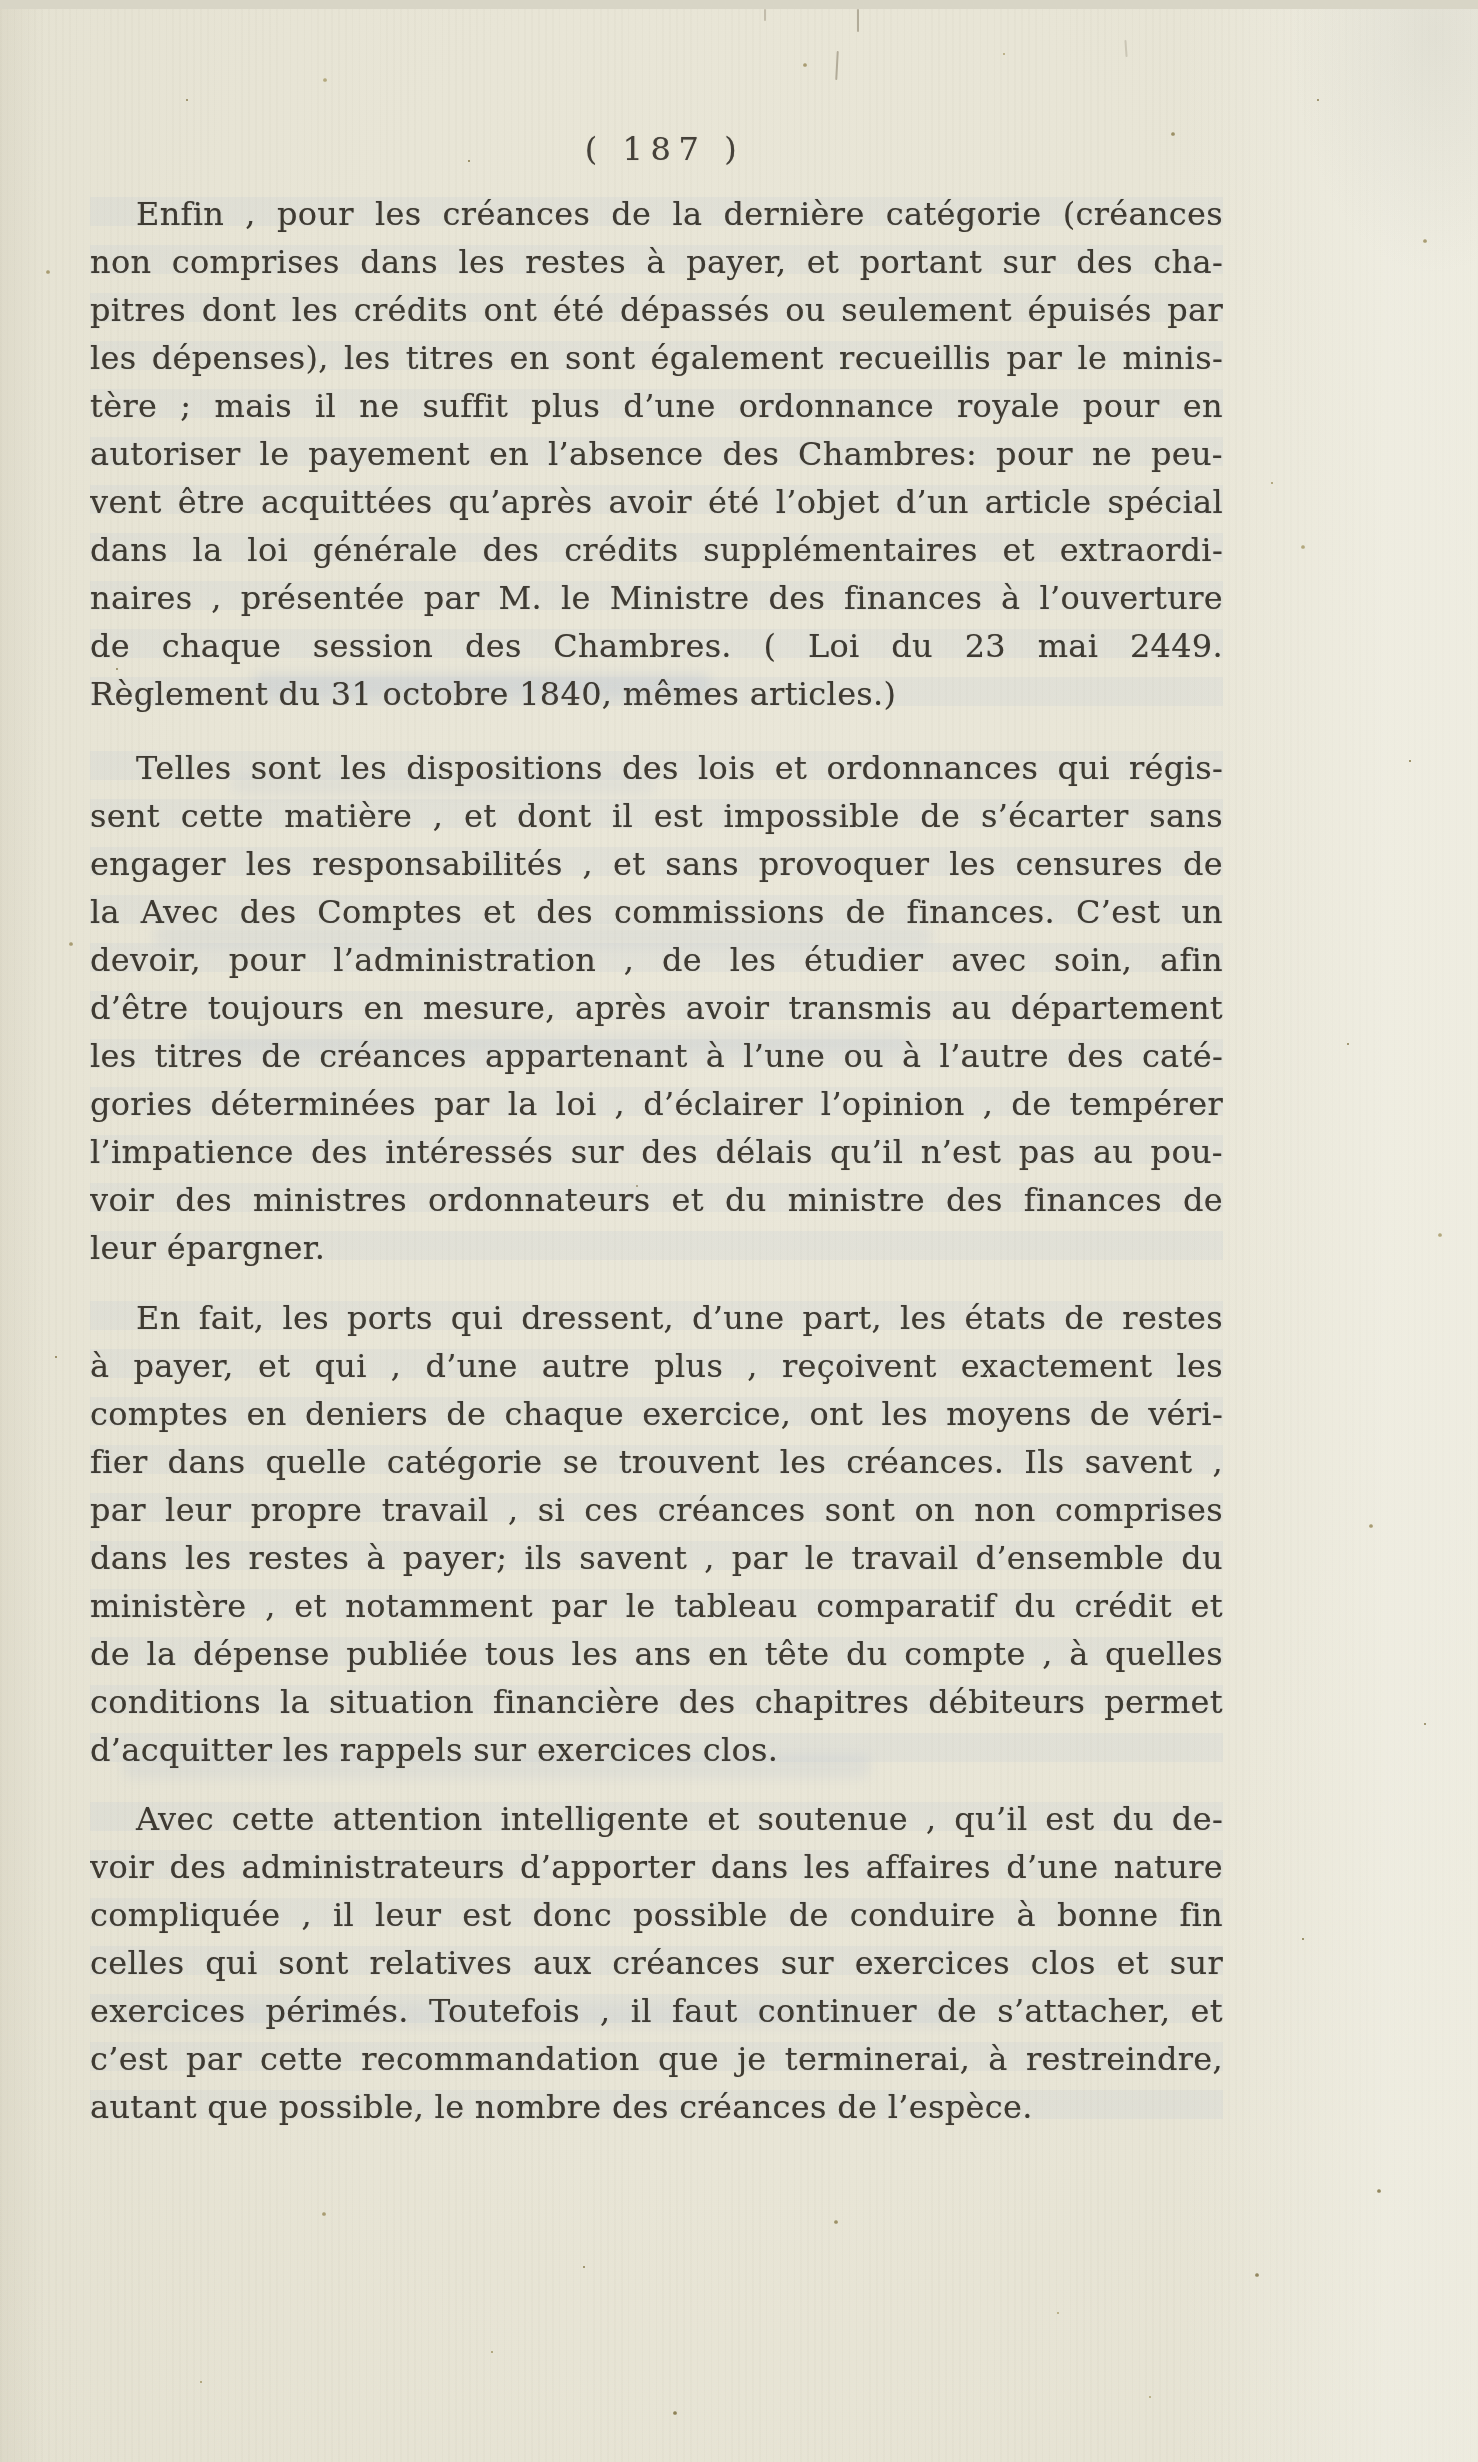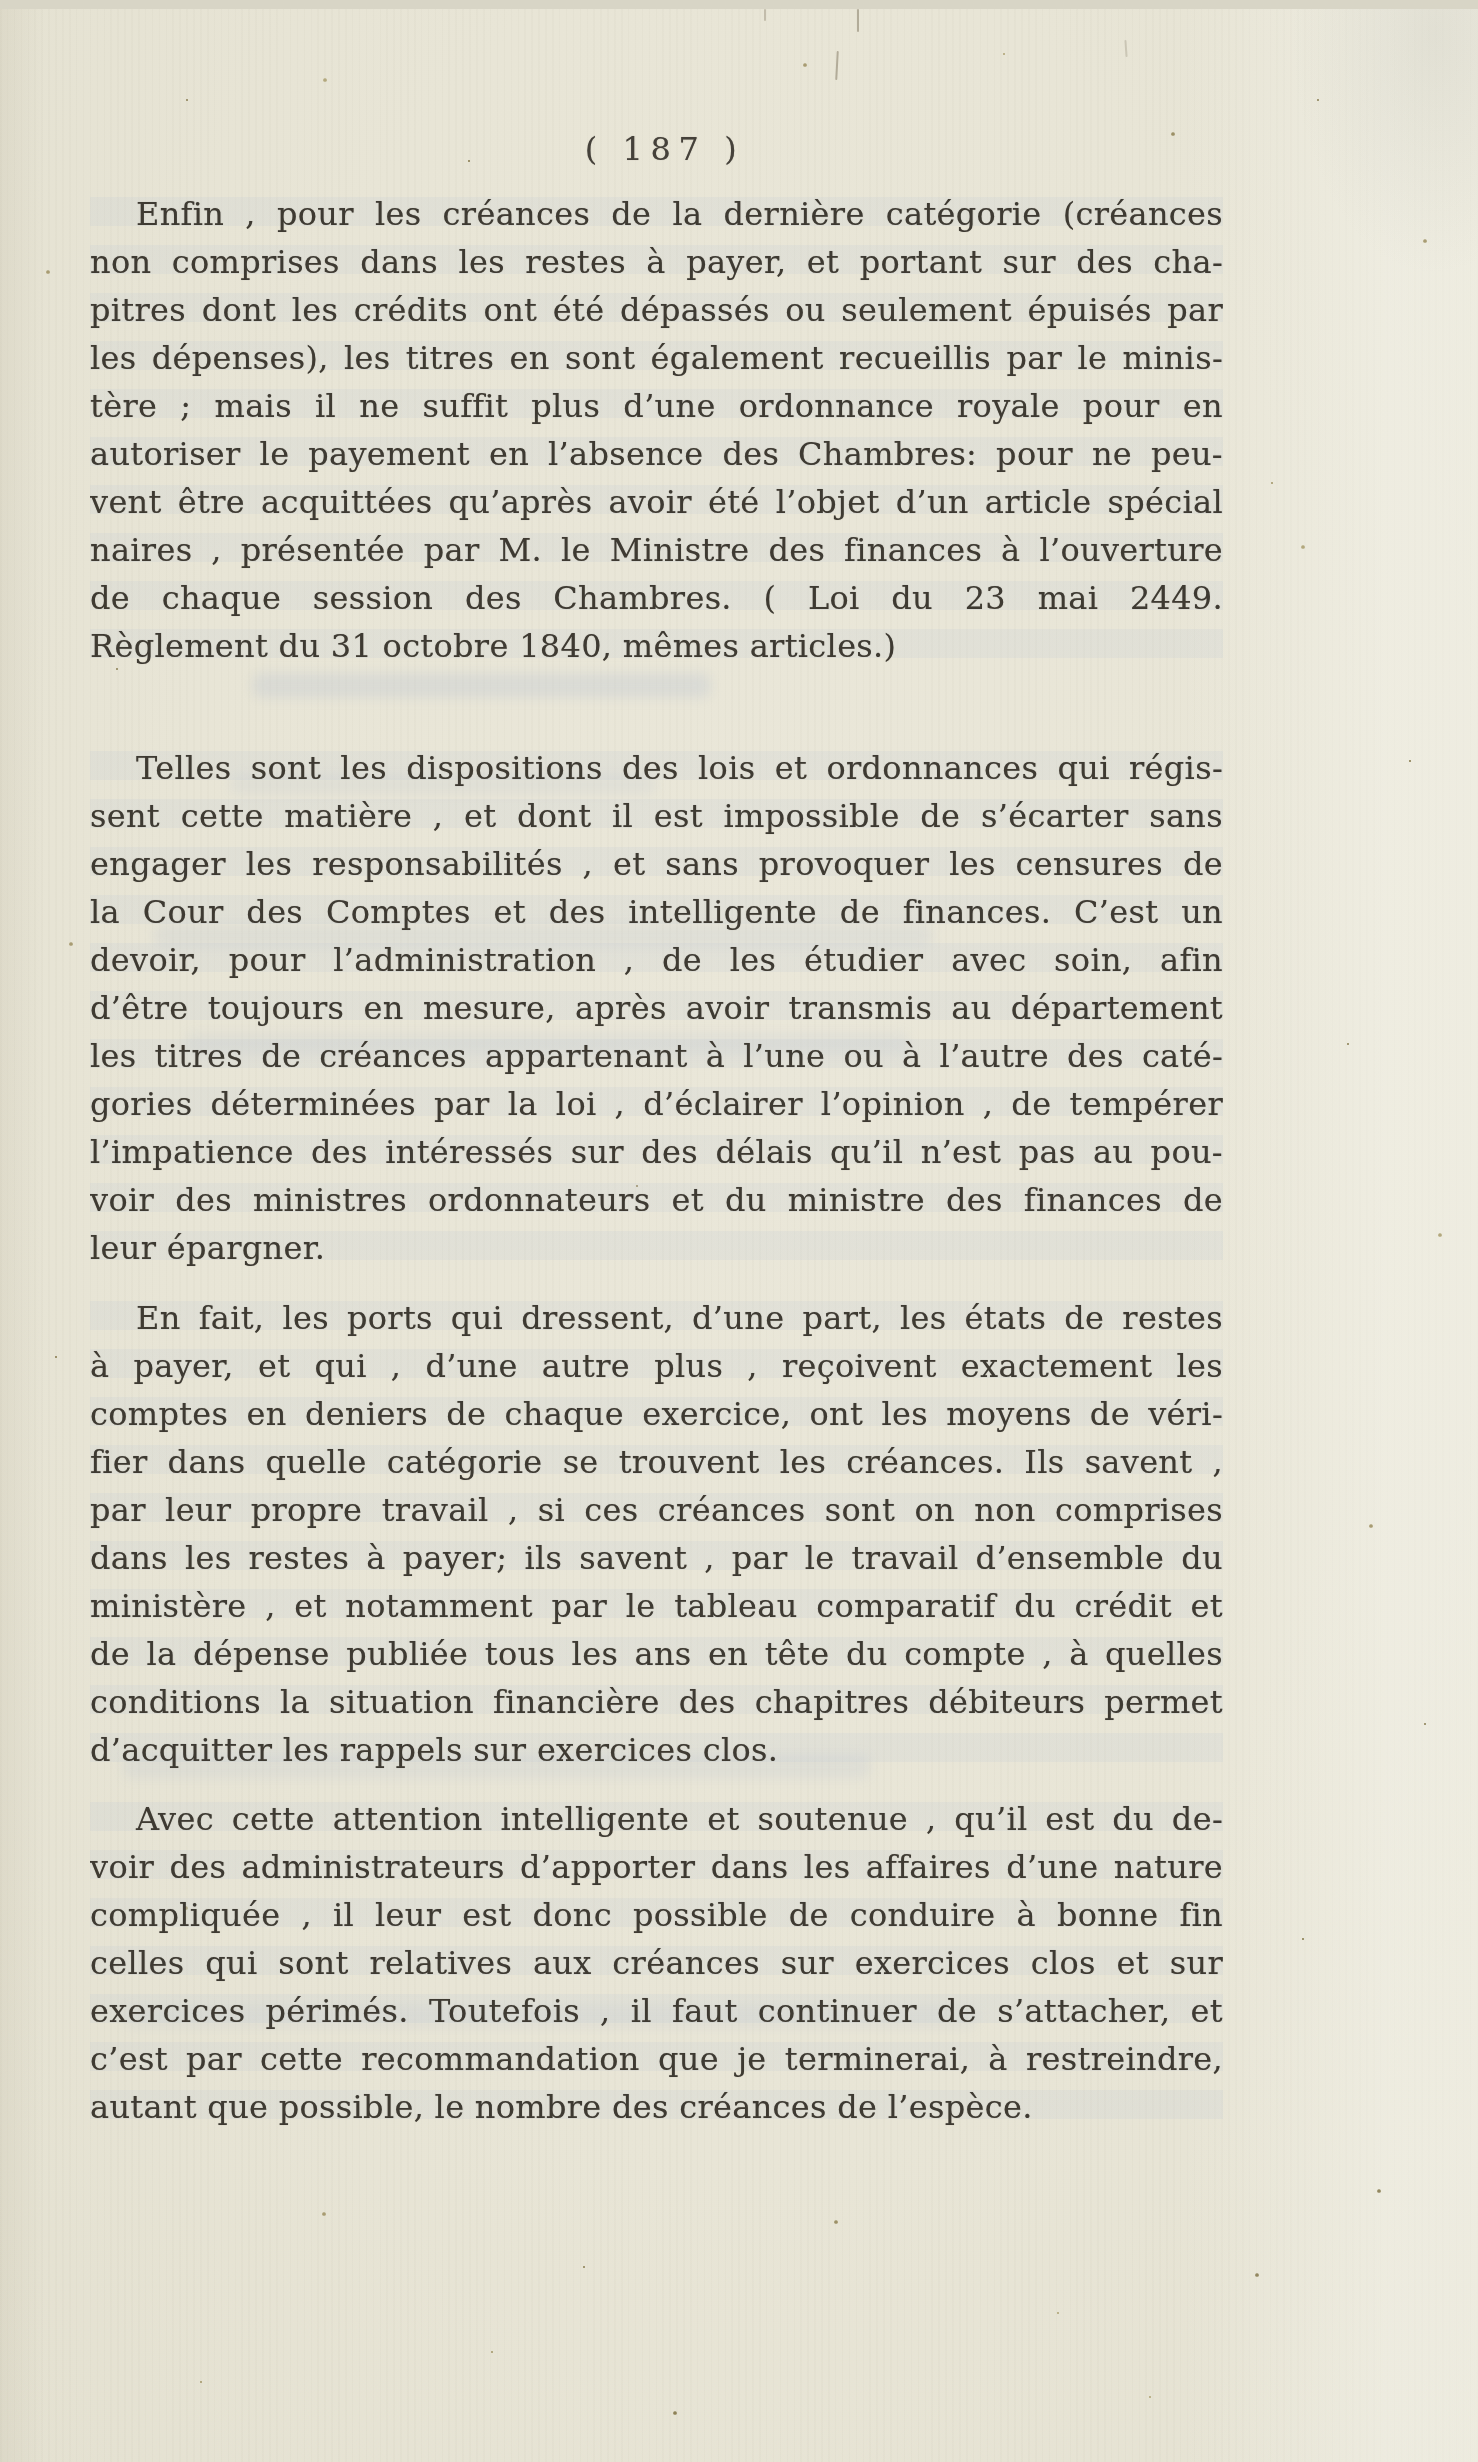--- a/index.html
+++ b/index.html
@@ -104,30 +104,31 @@
   <div class="folio">( 187 )</div>
 
   <div class="para p1">
     <div class="line indent">Enfin , pour les créances de la dernière catégorie (créances</div>
     <div class="line">non comprises dans les restes à payer, et portant sur des cha-</div>
     <div class="line">pitres dont les crédits ont été dépassés ou seulement épuisés par</div>
     <div class="line">les dépenses), les titres en sont également recueillis par le minis-</div>
     <div class="line">tère ; mais il ne suffit plus d’une ordonnance royale pour en</div>
     <div class="line">autoriser le payement en l’absence des Chambres: pour ne peu-</div>
     <div class="line">vent être acquittées qu’après avoir été l’objet d’un article spécial</div>
+    <div class="line">dans la loi générale des crédits supplémentaires et extraordi-</div>
     <div class="line">naires , présentée par M. le Ministre des finances à l’ouverture</div>
     <div class="line">de chaque session des Chambres. ( Loi du 23 mai 2449.</div>
     <div class="line lastline">Règlement du 31 octobre 1840, mêmes articles.)</div>
   </div>
 
   <div class="para p2">
     <div class="line indent">Telles sont les dispositions des lois et ordonnances qui régis-</div>
     <div class="line">sent cette matière , et dont il est impossible de s’écarter sans</div>
     <div class="line">engager les responsabilités , et sans provoquer les censures de</div>
-    <div class="line">la Cour des Comptes et des intelligente de finances. C’est un</div>
+    <div class="line">la Avec des Comptes et des commissions de finances. C’est un</div>
     <div class="line">devoir, pour l’administration , de les étudier avec soin, afin</div>
     <div class="line">d’être toujours en mesure, après avoir transmis au département</div>
     <div class="line">les titres de créances appartenant à l’une ou à l’autre des caté-</div>
     <div class="line">gories déterminées par la loi , d’éclairer l’opinion , de tempérer</div>
     <div class="line">l’impatience des intéressés sur des délais qu’il n’est pas au pou-</div>
     <div class="line">voir des ministres ordonnateurs et du ministre des finances de</div>
     <div class="line lastline">leur épargner.</div>
   </div>
 
   <div class="para p3">

